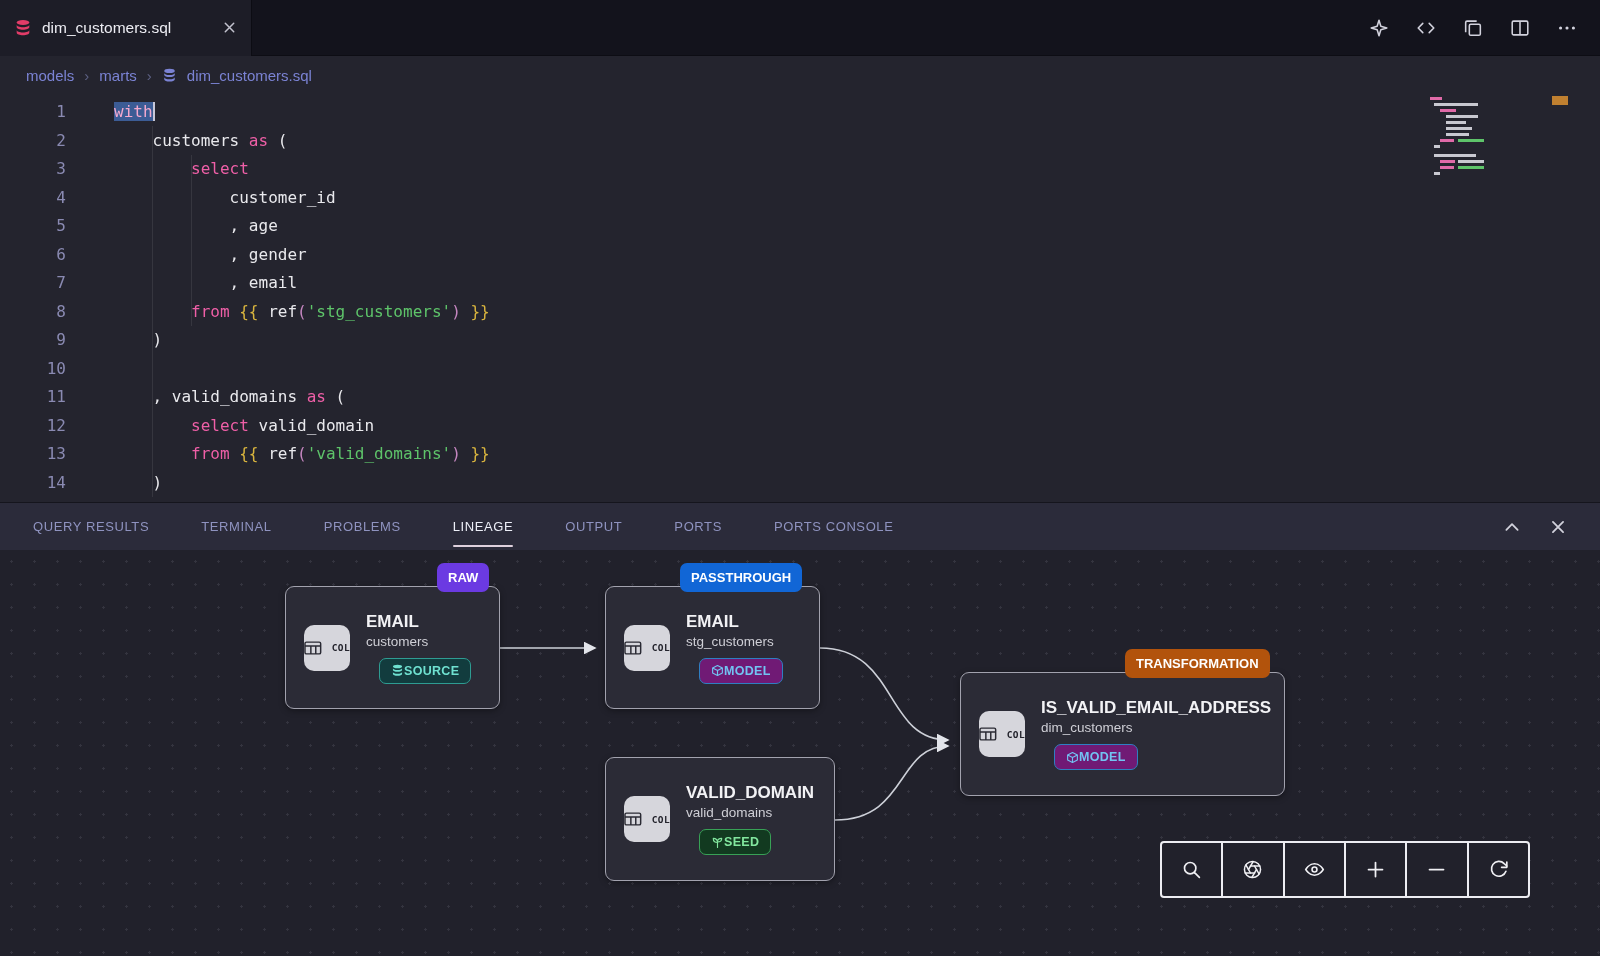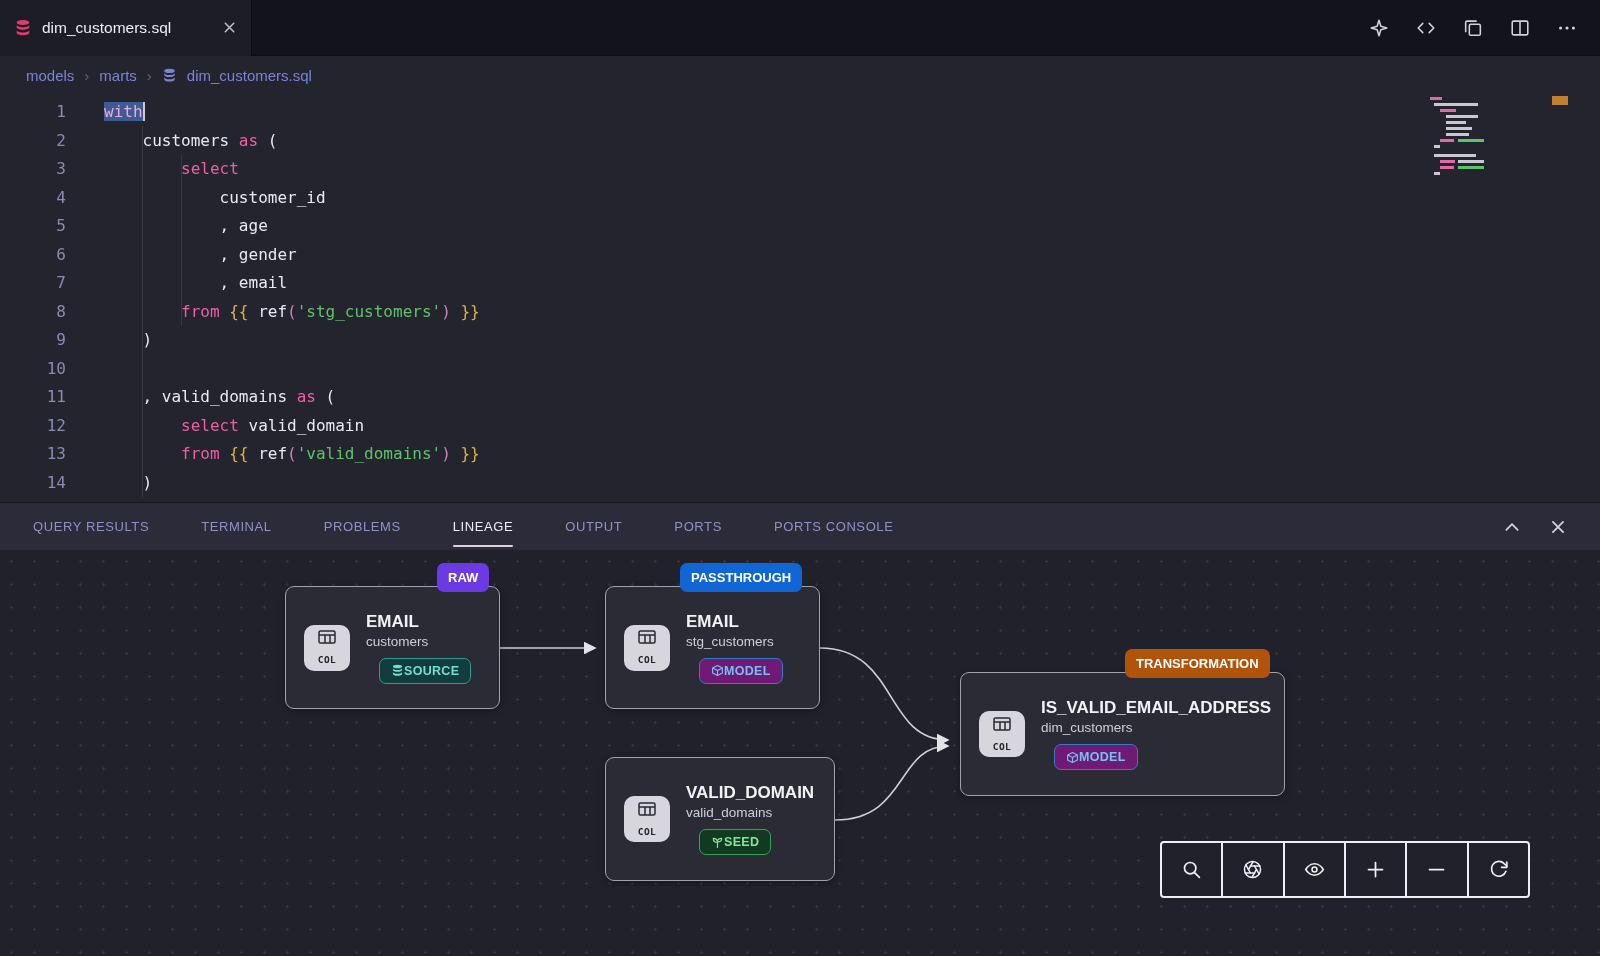--- a/index.html
+++ b/index.html
@@ -21,21 +21,21 @@
   .breadcrumb { height:38px; background:#24242e; display:flex; align-items:center;
     padding-left:26px; gap:10px; font-size:15px; color:#7b83d4; }
   .bc-sep { color:#5d6184; font-size:15px; }
   .bc-db-icon { width:15px; height:15px; color:#7b83d4; }
 
   
   .editor { position:relative; height:408px; background:#24242e; display:flex; overflow:hidden; }
   .gutter { width:66px; padding-top:4px; text-align:right; flex:none;
     font-family:"DejaVu Sans Mono", monospace; font-size:16px; color:#8a8ab2; }
   .ln { height:28.5px; line-height:28.5px; }
-  .code { margin-left:38px; padding-top:4px; position:relative; flex:1;
+  .code { margin-left:48px; padding-top:4px; position:relative; flex:1;
     font-family:"DejaVu Sans Mono", monospace; font-size:16px; color:#e9e9ed; }
   .cl { height:28.5px; line-height:28.5px; white-space:pre; }
   .t-kw { color:#ef5fa7; }
   .t-pl { color:#e9e9ed; }
   .t-br { color:#d8b43e; }
   .t-pu { color:#c586c0; }
   .t-st { color:#5ec46a; }
   .t-sel { background:#3c5c95; color:#f4a9ce; box-shadow:2px 0 0 #c8c8d8; }
   .guide { position:absolute; width:1px; background:#36363f; }
   .guide-a { left:38px; top:32px; height:371px; }
@@ -57,21 +57,21 @@
   
   .canvas { position:relative; height:406px; background:#21212b;
     background-image:radial-gradient(circle, #34343f 1.2px, transparent 1.4px);
     background-size:23px 23px; overflow:hidden; }
   .edges { position:absolute; inset:0; }
 
   .node { position:absolute; background:#2b2b36; border:1px solid #a2a2ae; border-radius:9px;
     display:flex; align-items:center; padding:0 18px; gap:16px;
     box-shadow:0 2px 6px rgba(0,0,0,.35); }
   .chip { width:46px; height:46px; background:#d6d6dc; border-radius:10px; flex:none;
-    display:flex; flex-direction:column; align-items:center; justify-content:center; gap:10px; }
+    display:flex; flex-direction:row; align-items:center; justify-content:center; gap:10px; }
   .chip-label { font-size:9.5px; font-weight:700; color:#23232c; letter-spacing:.4px;
     font-family:"DejaVu Sans Mono", monospace; }
   .node-title { font-size:17px; font-weight:700; color:#f2f2f5; white-space:nowrap; }
   .node-sub { font-size:13.5px; color:#cfcfd6; margin-top:2px; }
   .badge { margin-top:9px; display:inline-flex; align-items:center; height:26px;
     padding:0 11px; border-radius:7px; font-size:12.5px; font-weight:600; letter-spacing:.3px;
     border:1px solid; cursor:pointer;margin-left:13px; }
   .badge svg { width:13px; height:13px; }
   .badge-source { color:#6fe0d0; border-color:#2e9c92; background:#123c3e; }
   .badge-model  { color:#72c3f2; border-color:#2f7fc2; background:#701a75; }

